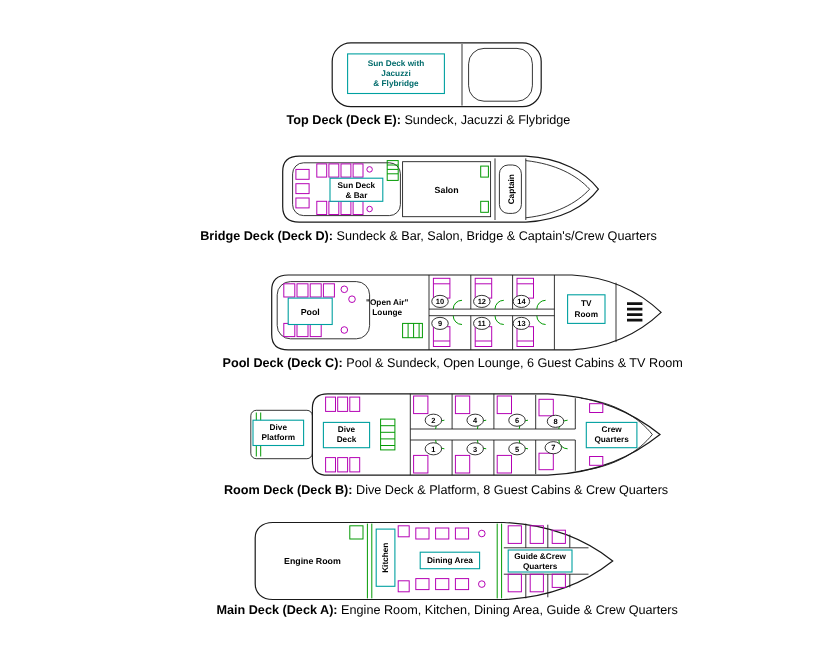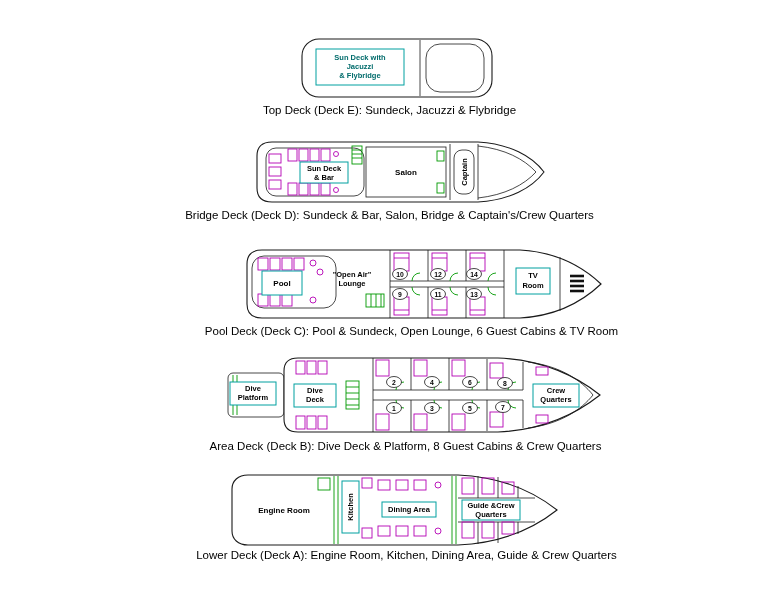--- a/index.html
+++ b/index.html
@@ -10,21 +10,21 @@
   .ln{fill:none;stroke:#1a1a1a;stroke-width:0.8;}
   .mg{fill:none;stroke:#b400b4;stroke-width:0.9;}
   .gn{fill:none;stroke:#009900;stroke-width:0.9;}
   .tb{fill:#fff;stroke:#00a0a0;stroke-width:1;}
   .ell{fill:#fff;stroke:#1a1a1a;stroke-width:0.8;}
   .lbl{font:bold 7.5px "Liberation Sans",sans-serif;fill:#000;text-anchor:middle;}
   .lblt{font:bold 7.5px "Liberation Sans",sans-serif;fill:#006b6b;text-anchor:middle;}
   .lbl8{font:bold 8px "Liberation Sans",sans-serif;fill:#000;text-anchor:middle;}
   .num{font:bold 6.8px "Liberation Sans",sans-serif;fill:#000;text-anchor:middle;}
   .caption{position:absolute;width:100%;text-align:center;font-size:11.5px;color:#000;}
-  .caption b{font-weight:normal;}
+  .caption b{font-weight:bold;}
 </style>
 </head>
 <body>
 
 <div id="page">
 
   <svg class="deck" style="top:33px" width="763" height="70">
     <rect class="hull" x="302" y="6" width="190" height="58" rx="17"></rect>
     <line class="ln" x1="420" y1="7" x2="420" y2="63"></line>
     <rect class="ln" x="426" y="11" width="58" height="48" rx="14"></rect>
@@ -248,21 +248,21 @@
     <path class="ln" d="M 528 9 C 560 13 581 27 593 42 C 581 57 560 71 528 75"></path>
     <g class="mg">
       <rect x="536" y="14" width="12" height="8"></rect>
         <rect x="536" y="62" width="12" height="8"></rect>
     </g>
     <rect class="tb" x="533" y="31" width="46" height="23"></rect>
     <text class="lbl" x="556" y="40">Crew</text>
     <text class="lbl" x="556" y="49">Quarters</text>
   </svg>
   <div class="caption" style="top:440px;transform:translateX(24px)">
-    <b>Area Deck (Deck B):</b><span> Dive Deck &amp; Platform, 8 Guest Cabins &amp; Crew Quarters</span>
+    <b>Room Deck (Deck B):</b><span> Dive Deck &amp; Platform, 8 Guest Cabins &amp; Crew Quarters</span>
   </div>
 
   <svg class="deck" style="top:470px" width="763" height="78">
     <path class="hull" d="M 248 5 L 458 5 C 502 7 533 21 557 40 C 533 59 502 73 458 75 L 248 75 C 238 75 232 69 232 61 L 232 19 C 232 11 238 5 248 5 Z"></path>
     <text class="lbl8" x="284" y="43">Engine Room</text>
     <g class="gn">
       <rect x="318" y="8" width="12" height="12"></rect>
       <line x1="334" y1="6" x2="334" y2="74"></line>
         <line x1="338" y1="6" x2="338" y2="74"></line>
     </g>
@@ -302,16 +302,16 @@
         <rect x="502" y="12" width="12" height="12"></rect>
       <rect x="462" y="52" width="12" height="16"></rect>
         <rect x="482" y="52" width="12" height="16"></rect>
         <rect x="502" y="52" width="12" height="12"></rect>
     </g>
     <rect class="tb" x="462" y="30" width="58" height="20"></rect>
     <text class="lbl" x="491" y="38">Guide &amp;Crew</text>
     <text class="lbl" x="491" y="47">Quarters</text>
   </svg>
   <div class="caption" style="top:549px;transform:translateX(25px)">
-    <b>Lower Deck (Deck A):</b><span> Engine Room, Kitchen, Dining Area, Guide &amp; Crew Quarters</span>
+    <b>Main Deck (Deck A):</b><span> Engine Room, Kitchen, Dining Area, Guide &amp; Crew Quarters</span>
   </div>
 
 </div>
 
 </body></html>

